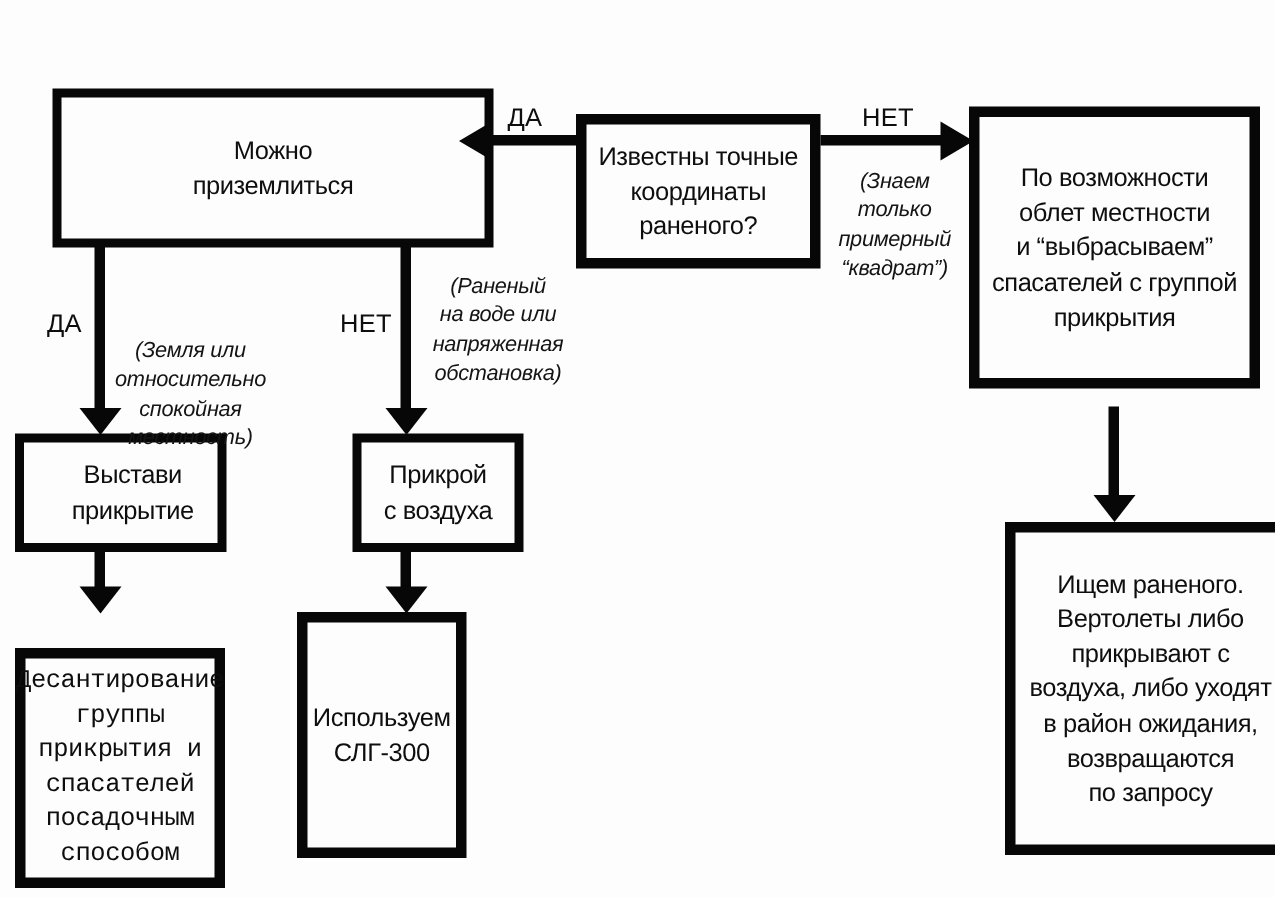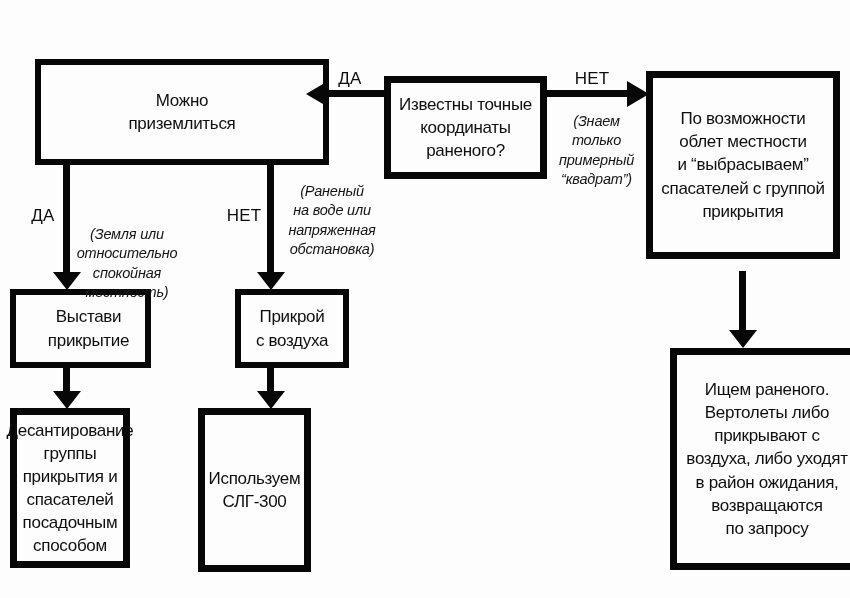--- a/index.html
+++ b/index.html
@@ -71,21 +71,21 @@
   <div class="node" style="left:10px; top:289px; width:141px; height:79px;padding-left:16px;">
     <span class="node-text">Выстави
 прикрытие</span>
   </div>
 
   <div class="node" style="left:198px; top:289px; width:114px; height:79px;margin-left:37px;">
     <span class="node-text">Прикрой
 с воздуха</span>
   </div>
 
-  <div class="node thick" style="left:10px; top:408px; width:120px; height:160px;">
+  <div class="node thick" style="left:10px; top:432px; width:140px; height:160px;font-family:Liberation Mono, monospace;">
     <span class="node-text">Десантирование
 группы
 прикрытия и
 спасателей
 посадочным
 способом</span>
   </div>
 
   <div class="node thick" style="left:198px; top:408px; width:113px; height:164px;">
     <span class="node-text">Используем

